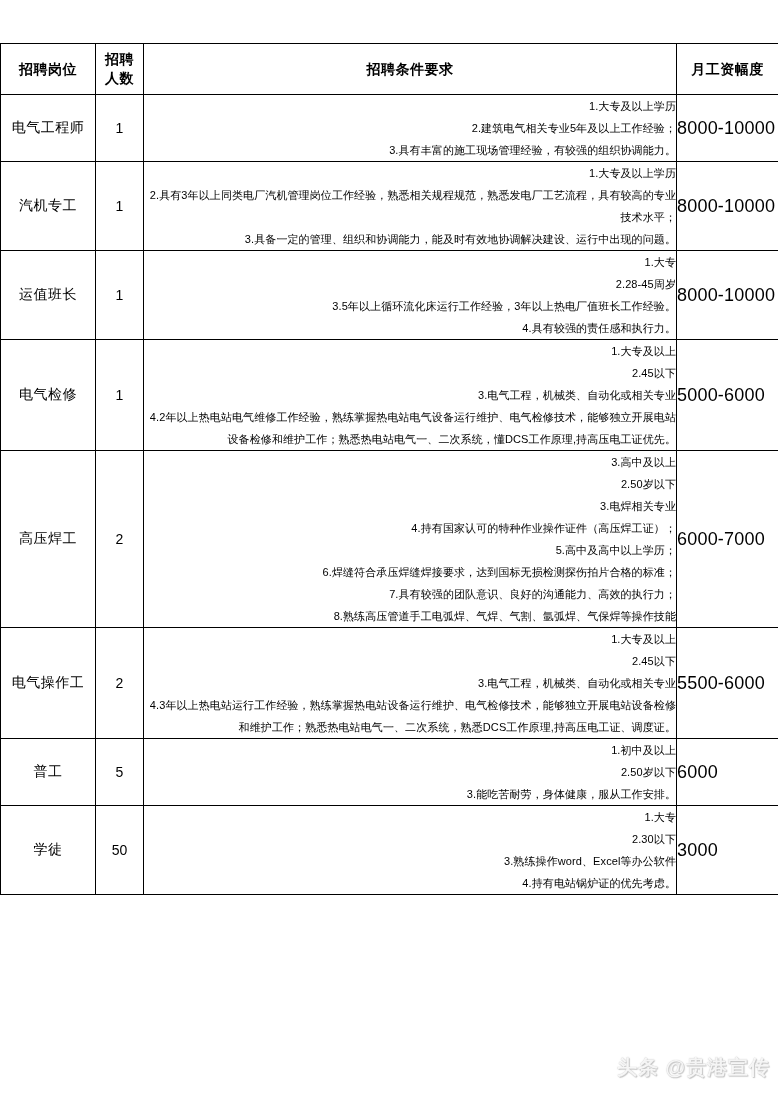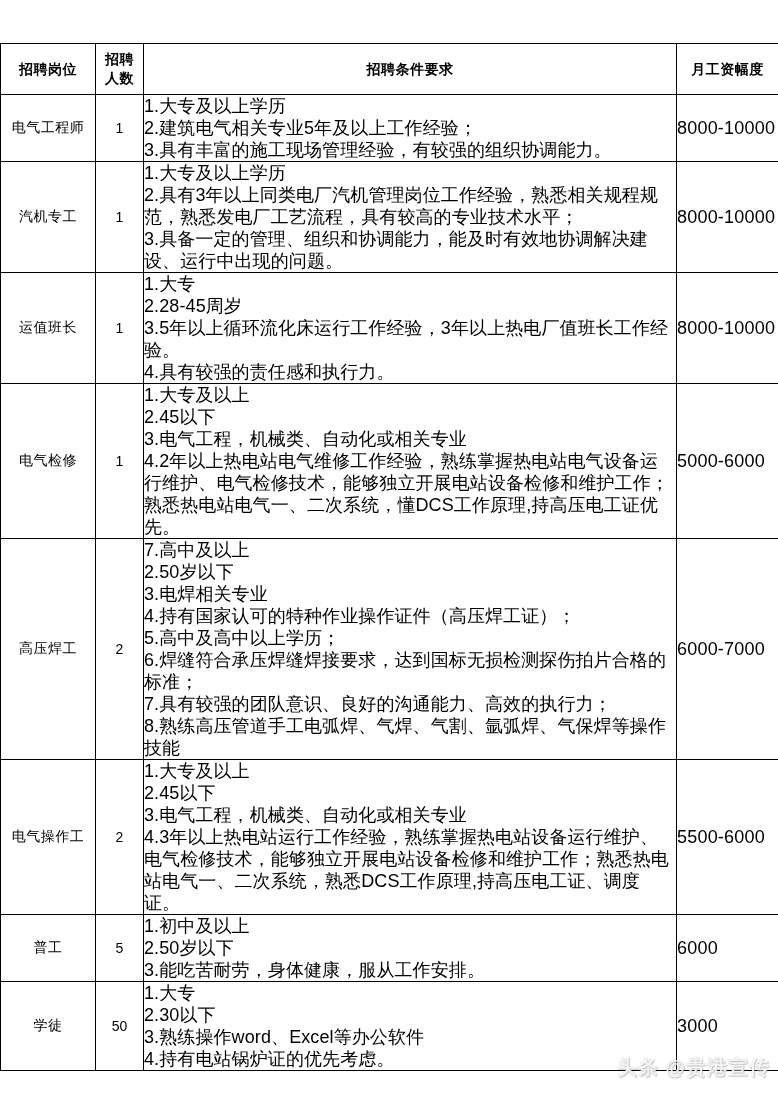--- a/index.html
+++ b/index.html
@@ -67,23 +67,23 @@
   td.cell-req {
     vertical-align: middle;
     padding: 7px 8px 7px 7px;
   }
   .req-list {
     margin: 0;
     padding: 0;
     list-style: none;
   }
   .req-list li {
-    font-size: 18px;
+    font-size: 11px;
     line-height: 22px;
-    text-align: left;
+    text-align: right;
     letter-spacing: 0.1px;
     word-break: break-all;
   }
   
   #watermark {
     position: absolute;
     left: 600px;
     top: 1052px;
     width: 170px;
     height: 30px;
@@ -170,21 +170,21 @@
             <li>4.2年以上热电站电气维修工作经验，熟练掌握热电站电气设备运行维护、电气检修技术，能够独立开展电站设备检修和维护工作；熟悉热电站电气一、二次系统，懂DCS工作原理,持高压电工证优先。</li>
           </ul>
         </td>
         <td class="cell-pay">5000-6000</td>
       </tr>
       <tr>
         <td class="cell-pos">高压焊工</td>
         <td class="cell-count">2</td>
         <td class="cell-req">
           <ul class="req-list">
-            <li>7.高中及以上</li>
+            <li>3.高中及以上</li>
             <li>2.50岁以下</li>
             <li>3.电焊相关专业</li>
             <li>4.持有国家认可的特种作业操作证件（高压焊工证）；</li>
             <li>5.高中及高中以上学历；</li>
             <li>6.焊缝符合承压焊缝焊接要求，达到国标无损检测探伤拍片合格的标准；</li>
             <li>7.具有较强的团队意识、良好的沟通能力、高效的执行力；</li>
             <li>8.熟练高压管道手工电弧焊、气焊、气割、氩弧焊、气保焊等操作技能</li>
           </ul>
         </td>
         <td class="cell-pay">6000-7000</td>

